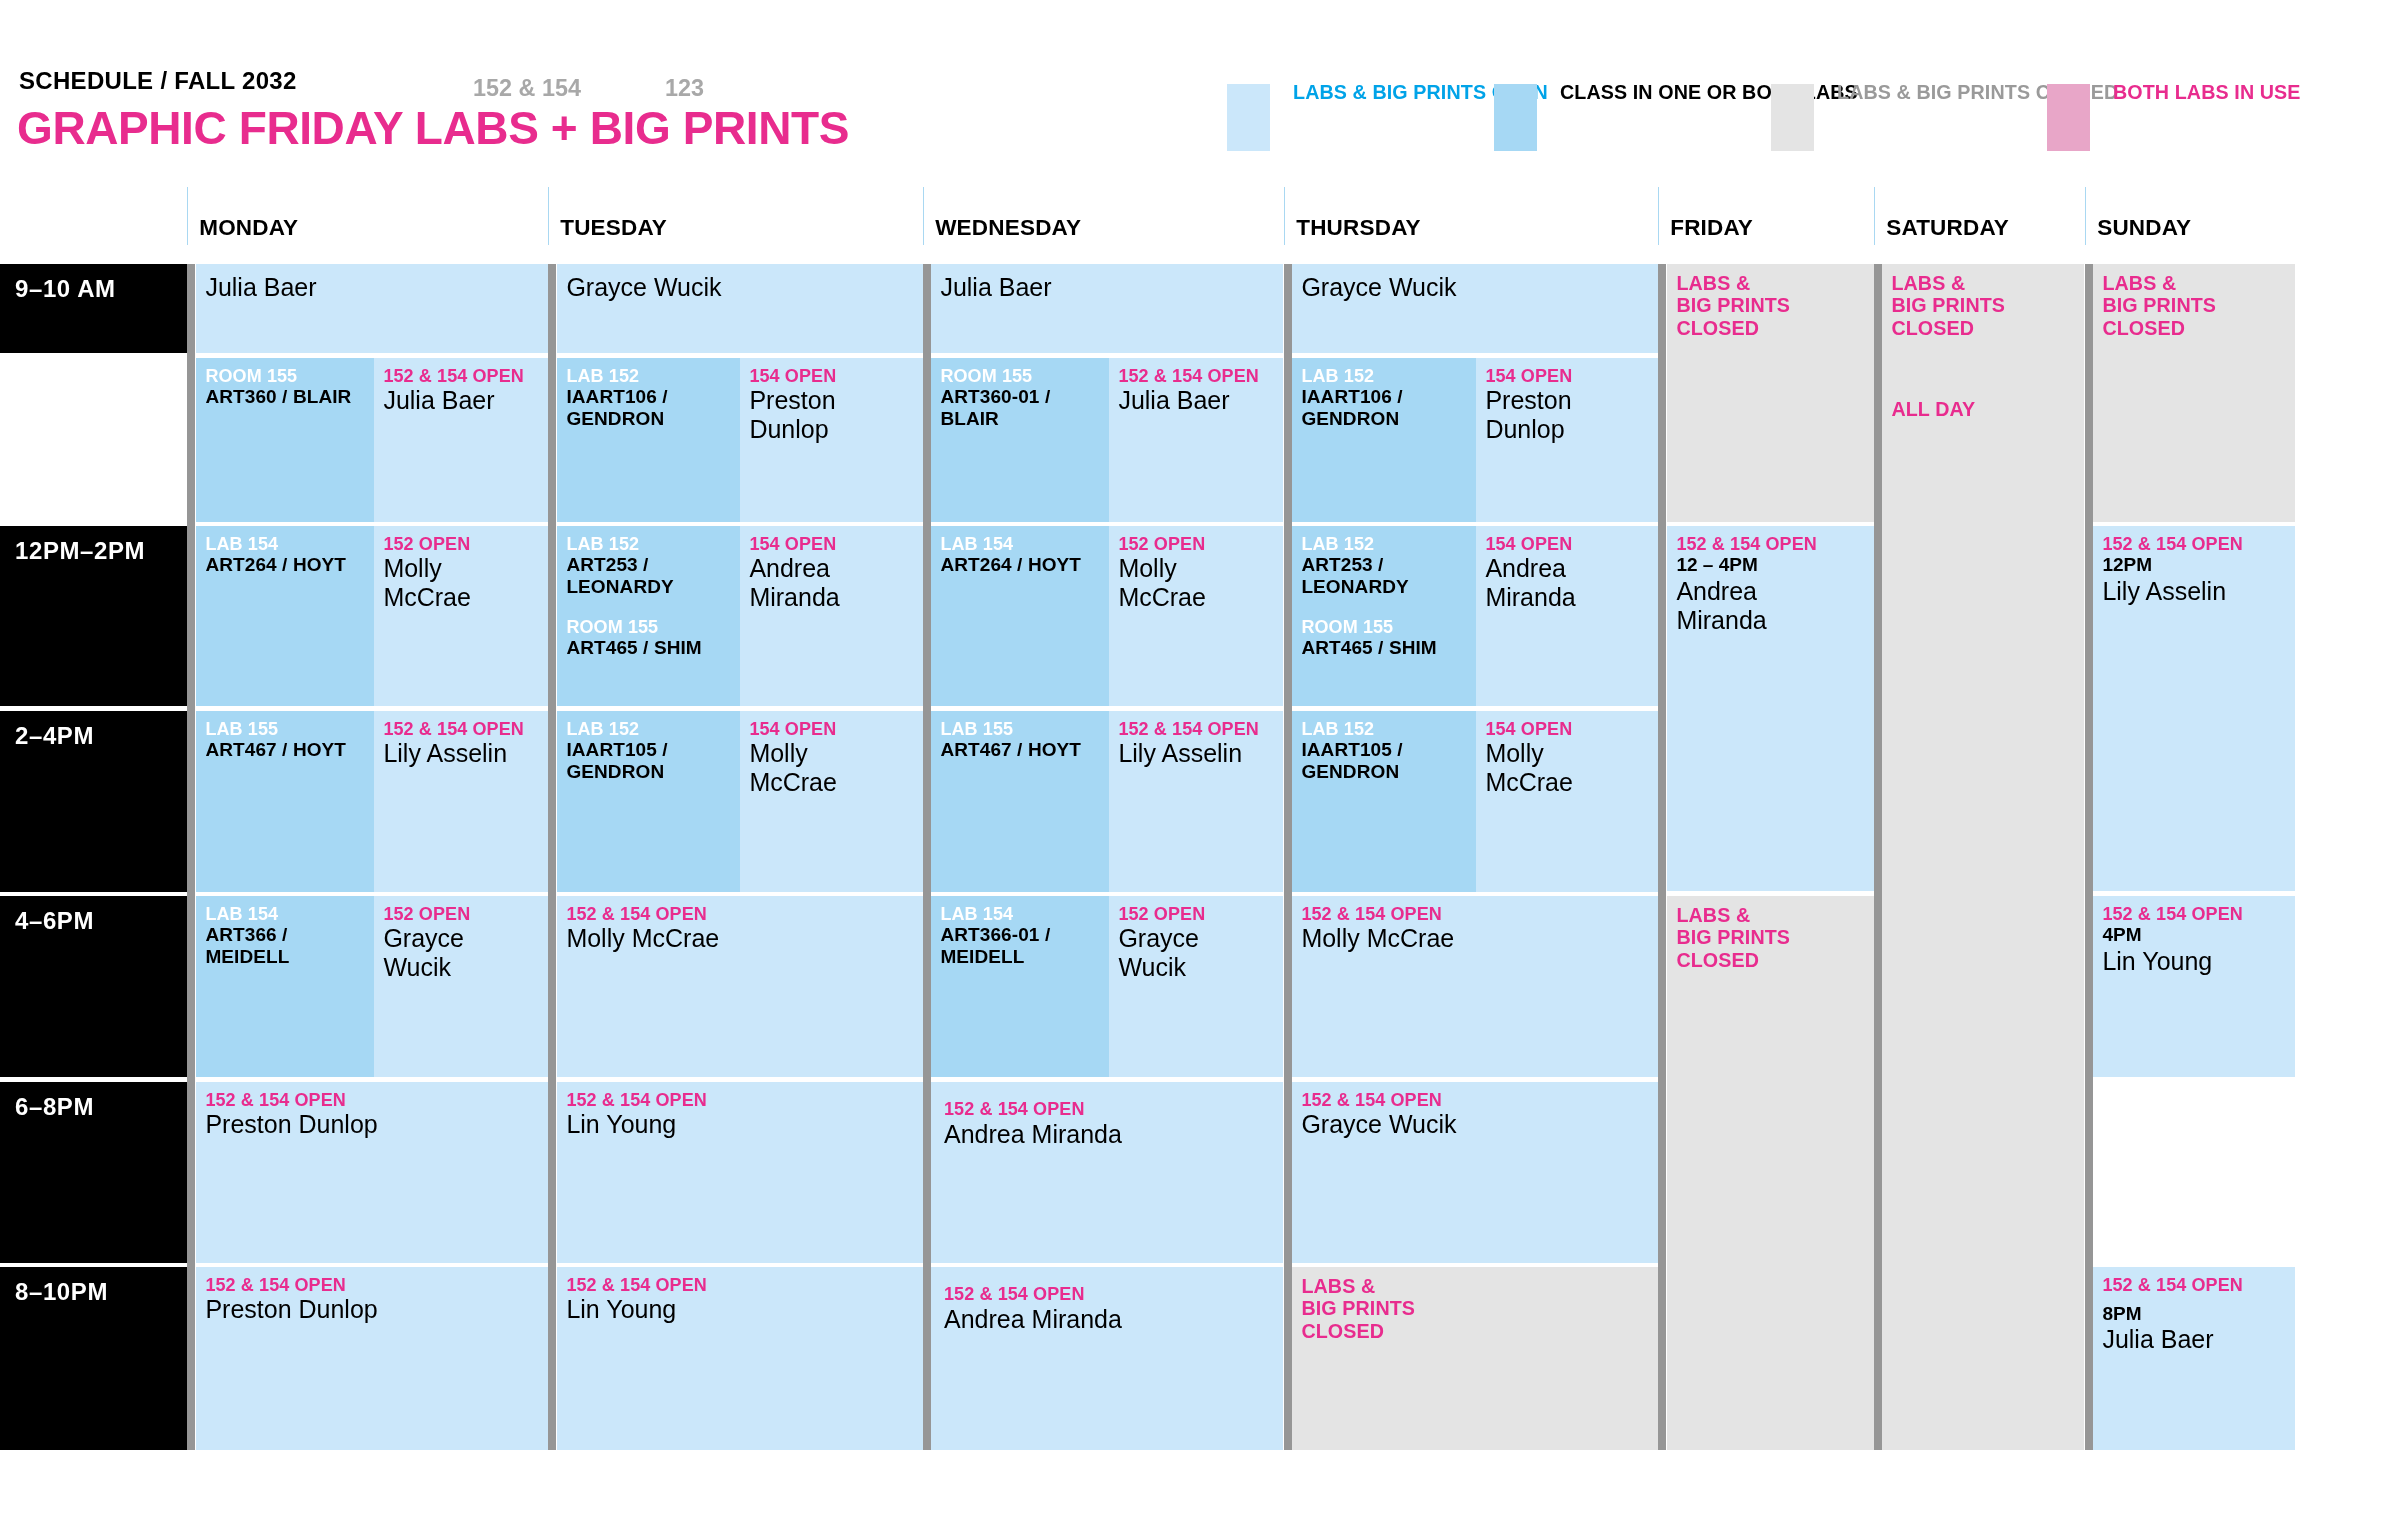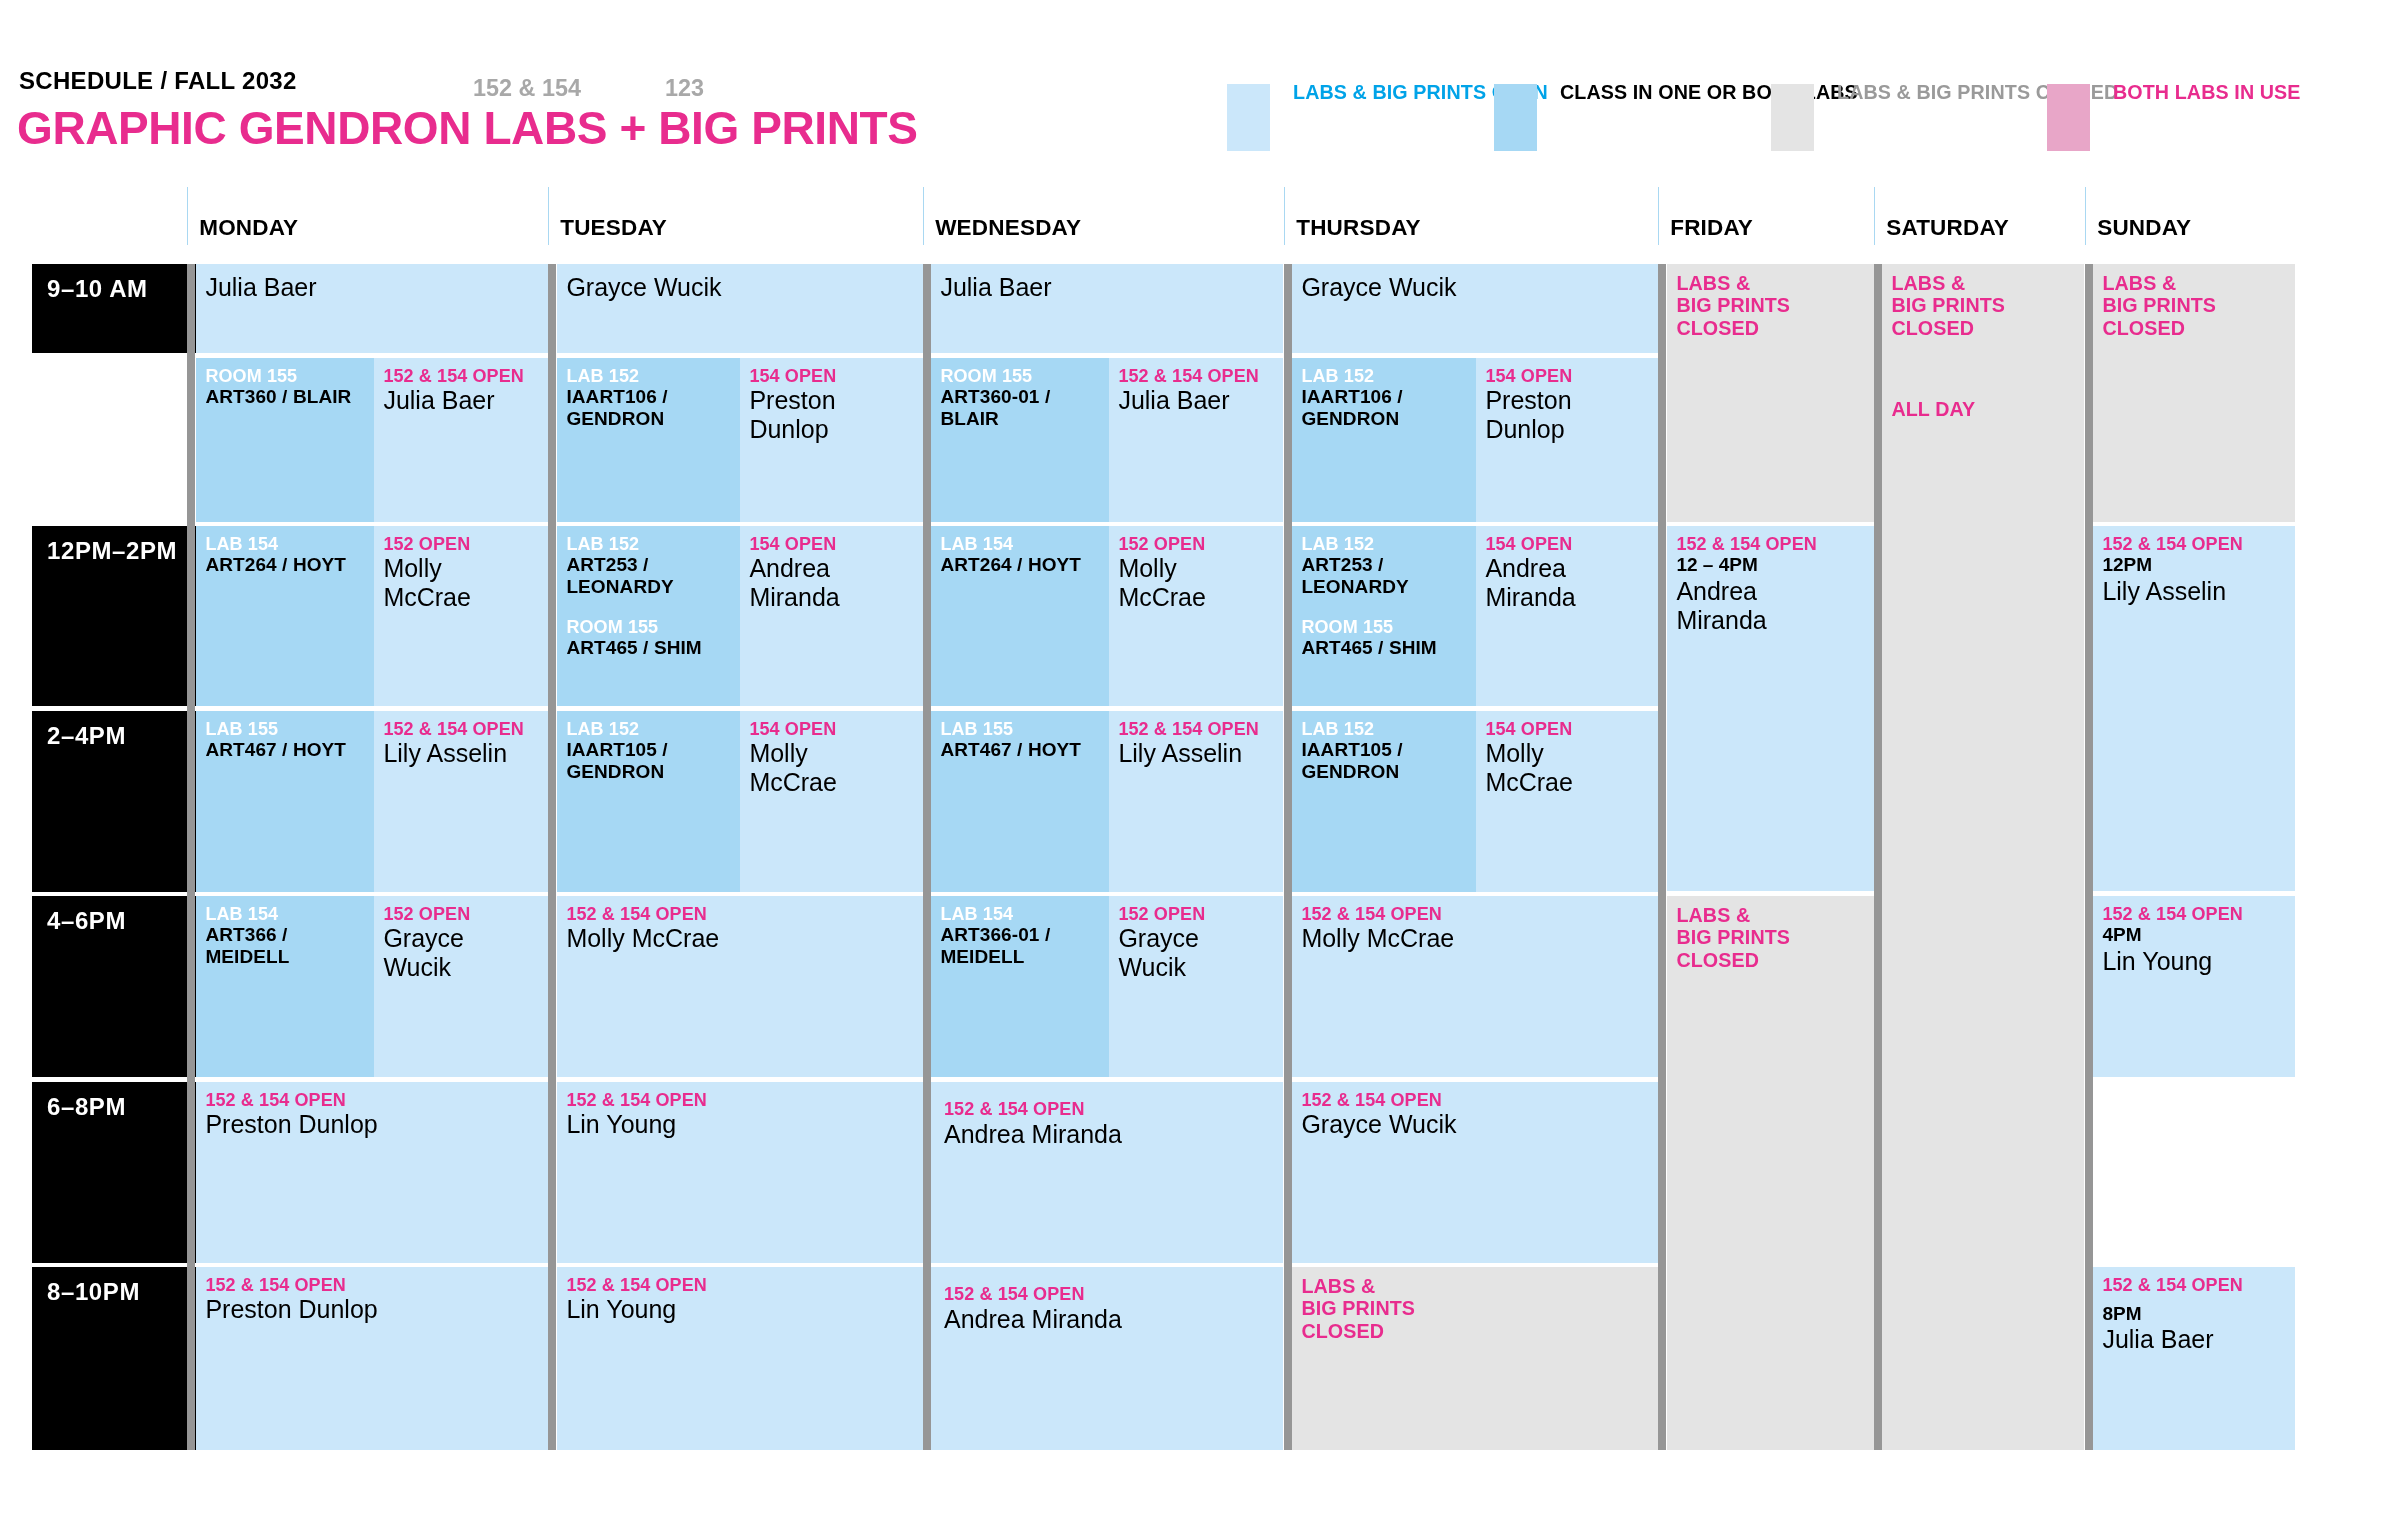--- a/index.html
+++ b/index.html
@@ -54,21 +54,21 @@
     border-left: 1.9px solid #a9d8f2;
     font-size: 22.5px; font-weight: bold; letter-spacing: 0.2px;
     color: #000; padding-left: 11.2px; padding-top: 28px;
     white-space: nowrap;
   }
 
   .timecell {
     position: absolute; left: 0; width: 187px;
     background: #000; color: #fff;
     font-size: 24px; font-weight: bold; letter-spacing: 0.6px;
-    padding: 11.2px 0 0 15px; white-space: nowrap; margin-left: 32px;
+    padding: 11.2px 0 0 15px; white-space: nowrap;
   }
 
   
   .daysep { position: absolute; width: 8.4px; background: #969696; }
 
   
   .blk { position: absolute; overflow: hidden; }
   .blk .tag {
     font-size: 18px; font-weight: bold; line-height: 20.6px;
     letter-spacing: 0.1px; white-space: pre-line;
@@ -92,21 +92,21 @@
     color: #e82c8e; white-space: pre-line; letter-spacing: 0.1px;
   }
   .pad { padding: 9.4px 9.4px 0 9.4px; }
   .pad-tight { padding: 7.5px 9.4px 0 9.4px; }
 </style>
 </head>
 <body>
 
 <div class="header">
   <div class="hdr-kicker">SCHEDULE / FALL 2032</div>
-  <div class="hdr-title">GRAPHIC GENDRON LABS + BIG PRINTS</div>
+  <div class="hdr-title">GRAPHIC FRIDAY LABS + BIG PRINTS</div>
   <div class="hdr-room-a">152 &amp; 154</div>
   <div class="hdr-room-b">123</div>
 
   <div class="legend" id="legend-open">
     <div class="sw" style="background:#cbe7fa"></div>
     <div class="lbl" style="color:#00a3e8">LABS &amp;
 BIG PRINTS
 OPEN</div>
   </div>
   <div class="legend" id="legend-class">

